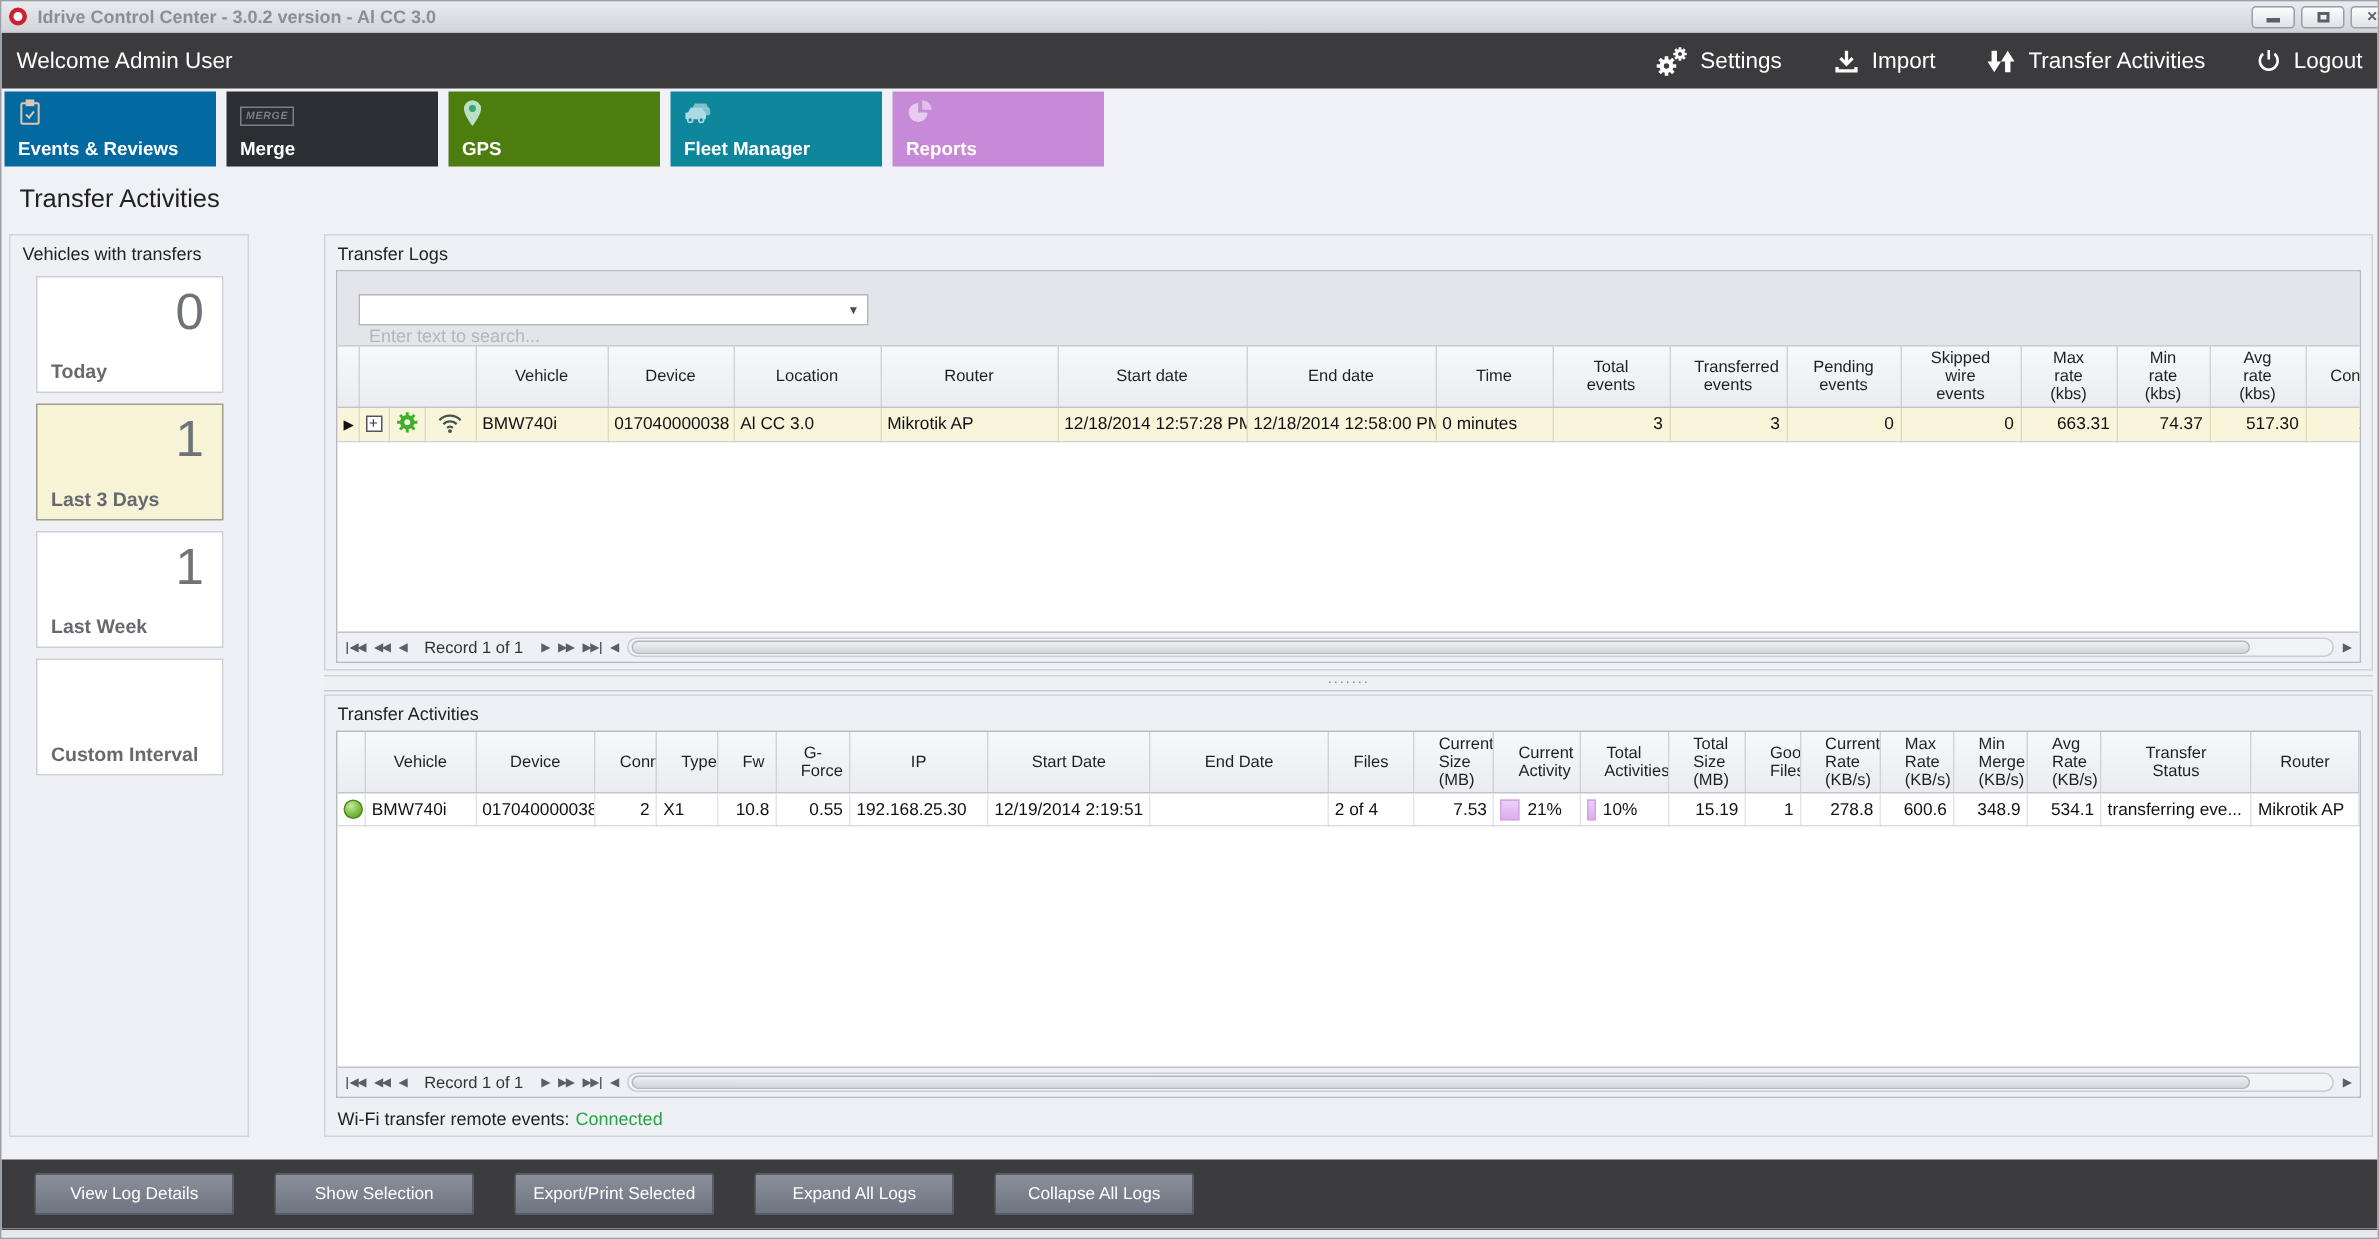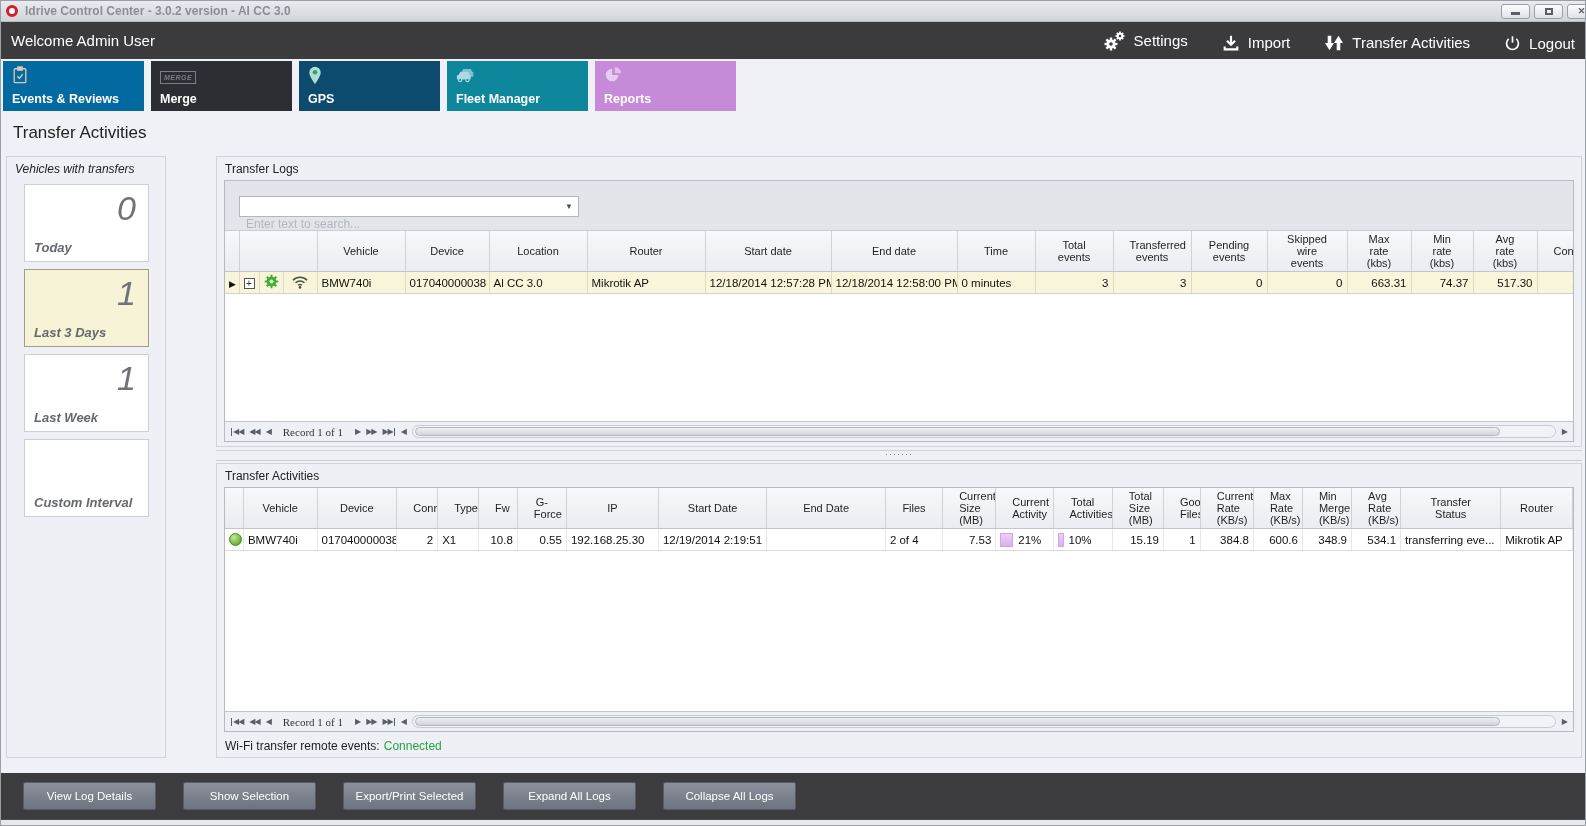--- a/index.html
+++ b/index.html
@@ -18,37 +18,37 @@
   .win-btns{display:flex;gap:4px;margin-right:-16px;}
   .win-btn{width:29px;height:15px;border:1px solid #9aa0a8;border-radius:3px;
     background:linear-gradient(#fcfdfe,#dfe2e7);display:flex;align-items:center;justify-content:center;}
   .gl-min{width:9px;height:3px;background:#5a5e66;margin-top:5px;}
   .gl-max{width:8px;height:7px;border:2px solid #5a5e66;}
   .gl-close{font-size:9px;color:#5a5e66;font-weight:bold;line-height:1;}
   
   .header{position:absolute;top:21px;left:0;right:0;height:37px;background:#3b3b3d;
     display:flex;align-items:center;color:#fff;padding:0 10px;}
   .welcome{font-size:15px;}
-  .header-actions{margin-left:auto;display:flex;gap:34px;align-items:flex-end;white-space:nowrap;}
+  .header-actions{margin-left:auto;display:flex;gap:34px;align-items:center;white-space:nowrap;}
   .h-action{display:flex;align-items:center;gap:8px;font-size:15px;cursor:default;}
   .h-action svg{display:block;}
   
   .tiles{position:absolute;top:60px;left:2px;display:flex;gap:7px;}
   .tile{width:141px;height:50px;color:#fff;position:relative;padding:5px 9px;}
   .tile-icon{position:absolute;top:5px;left:9px;opacity:.9;}
   .tile-label{position:absolute;bottom:5px;left:9px;font-size:12.5px;font-weight:bold;white-space:nowrap;}
   .merge-box{display:inline-block;border:1px solid #84878d;color:#84878d;font-size:7px;
     font-style:italic;font-weight:bold;letter-spacing:.5px;padding:2px 3px;margin-top:3px;}
   
   .page-title{position:absolute;top:122px;left:12px;font-size:17px;color:#222;}
   
   .panel{position:absolute;background:#eef0f5;border:1px solid #d2d4db;}
   .panel-title{font-size:12px;color:#222;padding:5px 8px 4px 8px;}
   
-  .sidebar{left:5px;top:155px;width:160px;height:602px;font-style:italic;}
+  .sidebar{left:5px;top:155px;width:160px;height:602px;}
   .card{margin:4px 16px 7px 17px;height:78px;background:#fff;border:1px solid #ccd0d6;position:relative;cursor:default;}
   .card.selected{background:#f6f3d7;border:1px solid #a09d8c;}
   .card-value{position:absolute;top:4px;right:12px;font-size:34px;color:#6f7277;}
   .card-label{position:absolute;bottom:6px;left:9px;font-size:13px;font-weight:bold;color:#66696e;}
   
   .logs-panel{left:215px;top:155px;width:1366px;height:291px;}
   .act-panel{left:215px;top:462px;width:1366px;height:295px;}
   .grid-box{position:absolute;left:7px;right:7px;border:1px solid #b7bac1;background:#fff;
     display:flex;flex-direction:column;overflow:hidden;}
   .logs-panel .grid-box{top:23px;bottom:4px;}
@@ -80,21 +80,21 @@
   .pbar{width:13px;height:14px;background:linear-gradient(#ecd0f6,#dcaeee);border:1px solid #d3a4e6;flex:0 0 auto;}
   
   .orb{display:inline-block;width:13px;height:13px;border-radius:50%;
     background:radial-gradient(circle at 35% 30%,#c8e79a,#76bb3f 60%,#57951f);border:1px solid #4f8a20;vertical-align:middle;}
   
   .navigator{flex:0 0 auto;height:20px;background:#eef0f5;border-top:1px solid #c3c5cc;
     display:flex;align-items:center;gap:6px;padding:0 6px;font-size:11px;color:#333;}
   .rn{font-size:8px;color:#5a5e66;letter-spacing:-1px;cursor:default;line-height:1;}
   .rn.bar-l{border-left:1.5px solid #5a5e66;padding-left:1px;}
   .rn.bar-r{border-right:1.5px solid #5a5e66;padding-right:1px;}
-  .rn-text{margin:0 6px;white-space:nowrap;font-family:Liberation Serif, serif;}
+  .rn-text{margin:0 6px;white-space:nowrap;}
   .hscroll{flex:1;height:13px;background:#f2f3f6;border:1px solid #c9cbd2;border-radius:7px;position:relative;}
   .hthumb{position:absolute;left:2px;top:1px;bottom:1px;width:95%;border-radius:6px;
     background:linear-gradient(#eef0f3,#d2d5db);border:1px solid #b4b7bf;}
   
   .splitter{position:absolute;left:215px;top:449px;width:1366px;height:11px;background:#eef0f3;
     border-top:1px solid #cfd1d8;border-bottom:1px solid #c8cad1;text-align:center;
     font-size:9px;line-height:7px;color:#777;letter-spacing:1px;}
   
   .status-line{position:absolute;left:8px;bottom:4px;font-size:12px;color:#222;}
   .status-line .ok{color:#27a343;margin-left:4px;}
@@ -194,21 +194,21 @@
       </svg>
     </span>
     <span class="tile-label">Events &amp; Reviews</span>
   </div>
   <div class="tile" style="background:#2b2e33">
     <span class="tile-icon">
       <span class="merge-box">MERGE</span>
     </span>
     <span class="tile-label">Merge</span>
   </div>
-  <div class="tile" style="background:#0c4a6e">
+  <div class="tile" style="background:#4d7c0f">
     <span class="tile-icon">
       <svg width="14" height="19" viewBox="0 0 14 19">
         <path d="M7 .8a5.7 5.7 0 0 1 5.7 5.7C12.7 10.8 7 18 7 18S1.3 10.8 1.3 6.5A5.7 5.7 0 0 1 7 .8z" fill="#c6ecdc"></path>
         <circle cx="7" cy="6.3" r="2.3" fill="#2fae7d"></circle>
       </svg>
     </span>
     <span class="tile-label">GPS</span>
   </div>
   <div class="tile" style="background:#0e879c">
     <span class="tile-icon">
@@ -447,21 +447,21 @@
               </span>
         </td>
         <td>
           <span class="pwrap">
                 <span class="pbar" style="width:6px"></span>
                 <span>10%</span>
               </span>
         </td>
         <td class="num">15.19</td>
         <td class="num">1</td>
-        <td class="num">384.8</td>
+        <td class="num">278.8</td>
         <td class="num">600.6</td>
         <td class="num">348.9</td>
         <td class="num">534.1</td>
         <td>transferring eve...</td>
         <td>Mikrotik AP</td>
       </tr>
     </tbody>
       </table>
     <div class="grid-body"></div>
     <div class="navigator">

